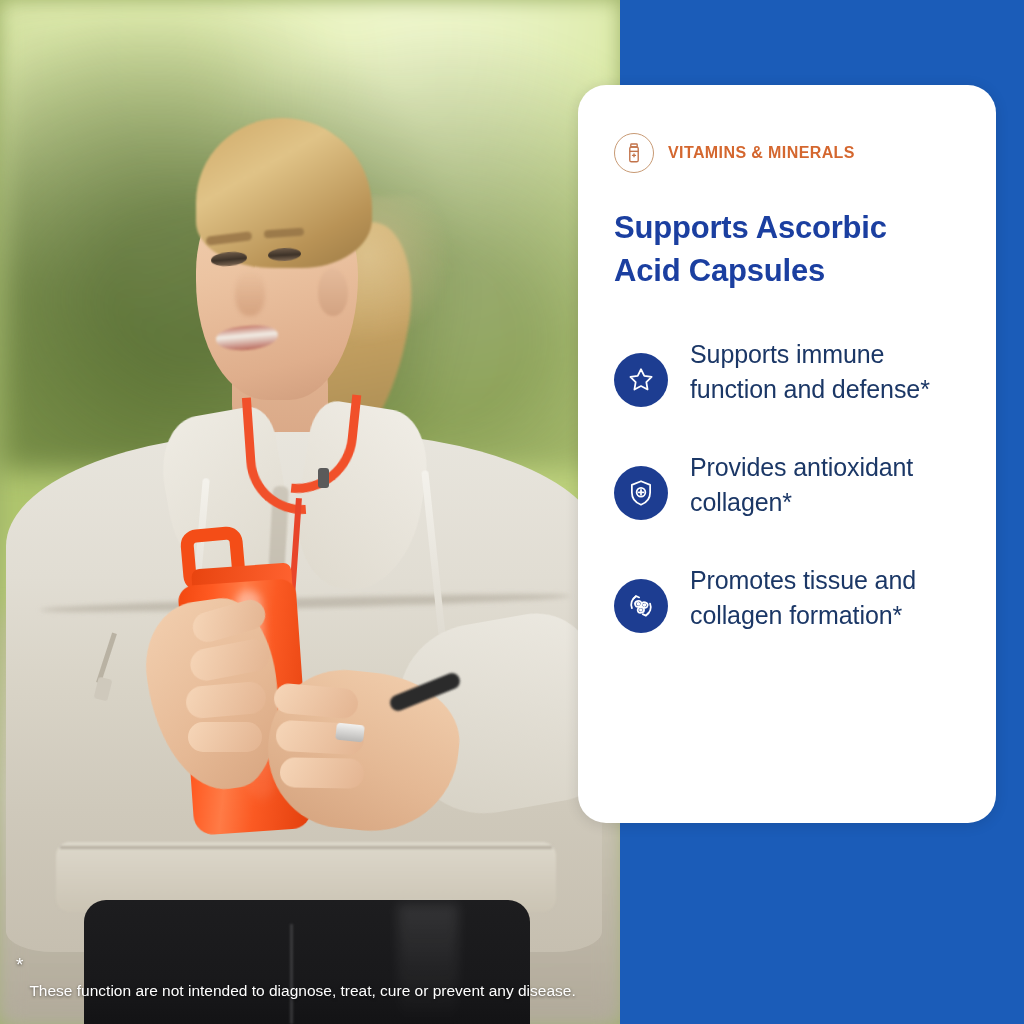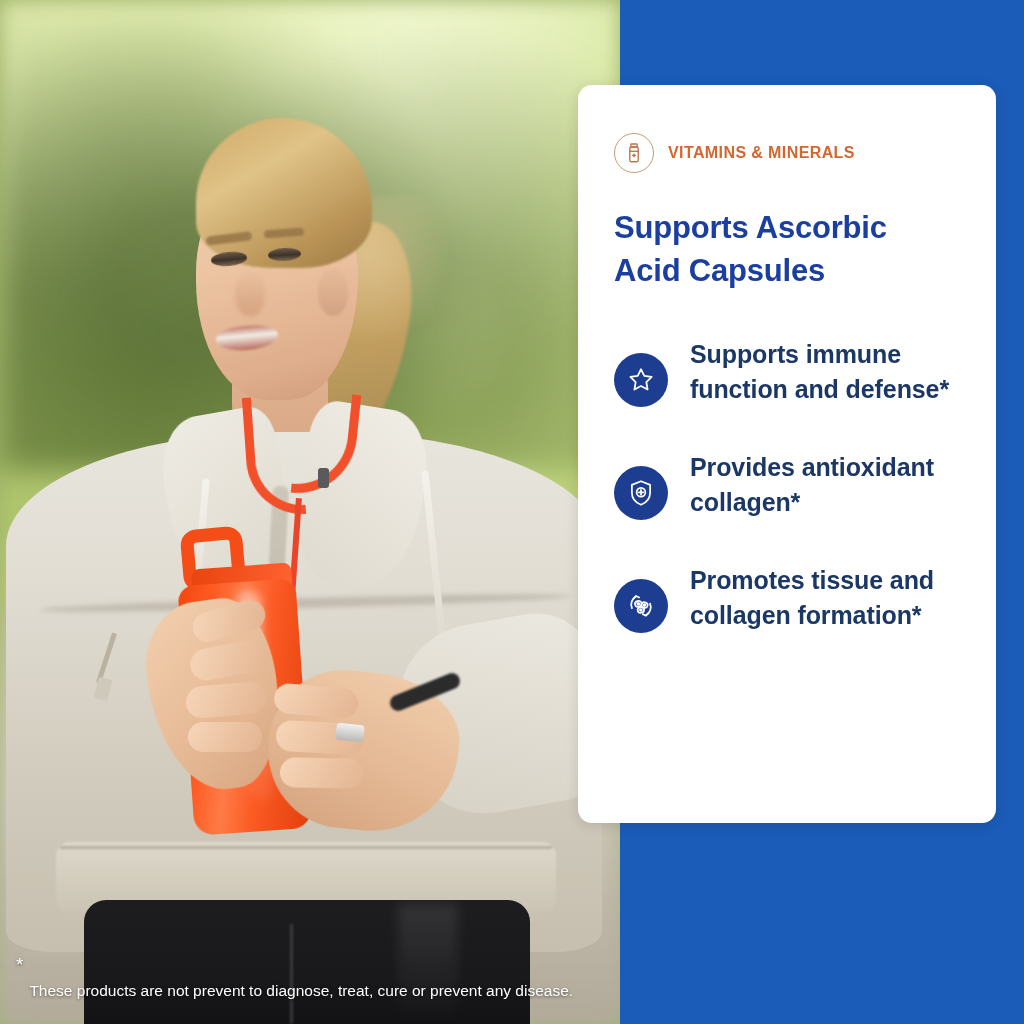--- a/index.html
+++ b/index.html
@@ -332,21 +332,21 @@
     width: 404px; height: 1024px;
     background: #1b5cb8;
   }
 
   
   #card {
     position: absolute;
     left: 578px; top: 85px;
     width: 418px; height: 738px;
     background: #ffffff;
-    border-radius: 14px;
+    border-radius: 28px;
     box-shadow: 0 2px 14px rgba(0,0,0,.12);
     padding: 48px 40px 0 36px;
   }
 
   
   .badge-row { display: flex; align-items: center; gap: 14px; }
   .badge-circle {
     width: 40px; height: 40px; border-radius: 50%;
     border: 1.6px solid #c89a74;
     display: flex; align-items: center; justify-content: center;
@@ -377,21 +377,21 @@
     width: 54px; height: 54px; border-radius: 50%;
     background: #1d3d91;
     display: flex; align-items: center; justify-content: center;
     flex: 0 0 auto;
     margin-top: 16px;
   }
   .benefit-text {
     color: #1b3766;
     font-size: 25px;
     line-height: 1.42;
-    font-weight: 700;
+    font-weight: 400;
     letter-spacing: -.1px;
     max-width: 282px;
   }
 
   
   #disclaimer {
     position: absolute;
     left: 16px; top: 952px;
     width: 600px;
     color: #ffffff;
@@ -530,17 +530,17 @@
         <div class="benefit-text">Promotes tissue and collagen formation*</div>
       </div>
 
     </div>
   </div>
 
   <div id="disclaimer">
     <span class="star-mark">*</span>
     <span class="lines">
       <br>
-      <span>These products are not prevent to diagnose, treat, cure or prevent any disease.</span>
+      <span>These function are not intended to diagnose, treat, cure or prevent any disease.</span>
     </span>
   </div>
 
 </div>
 
 </body></html>

